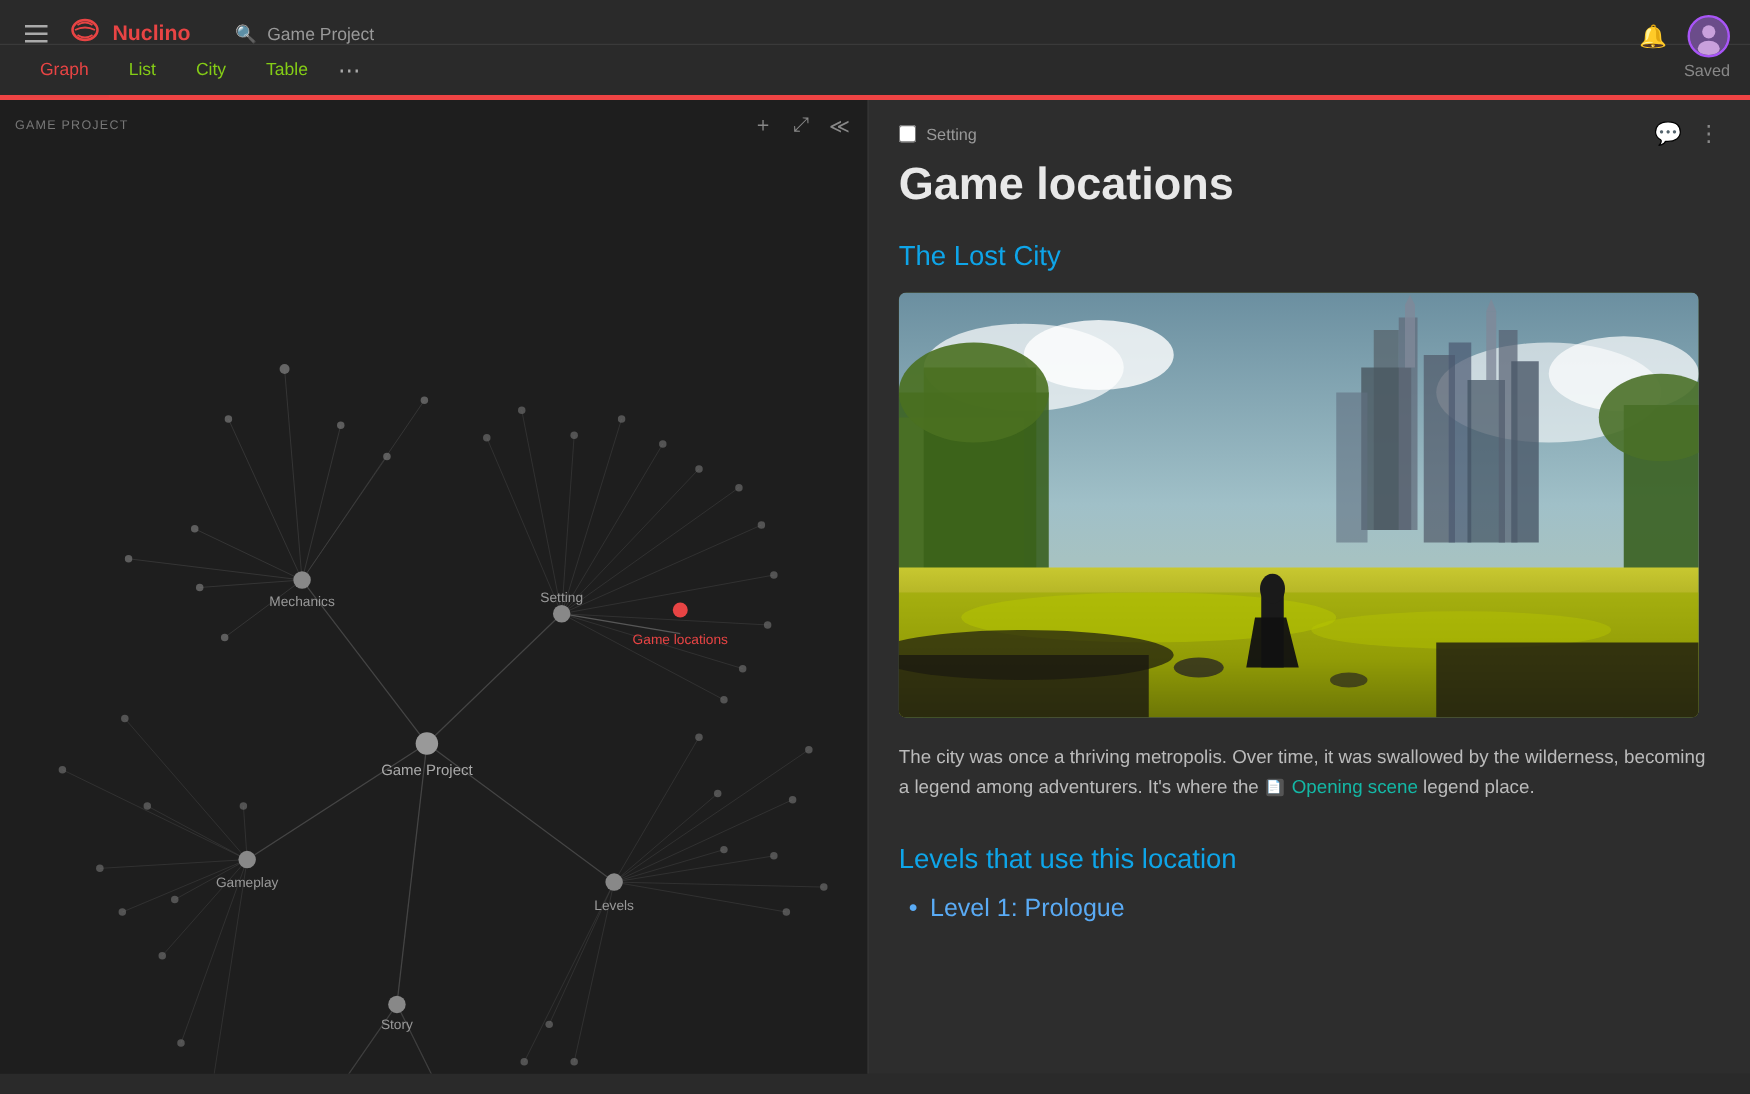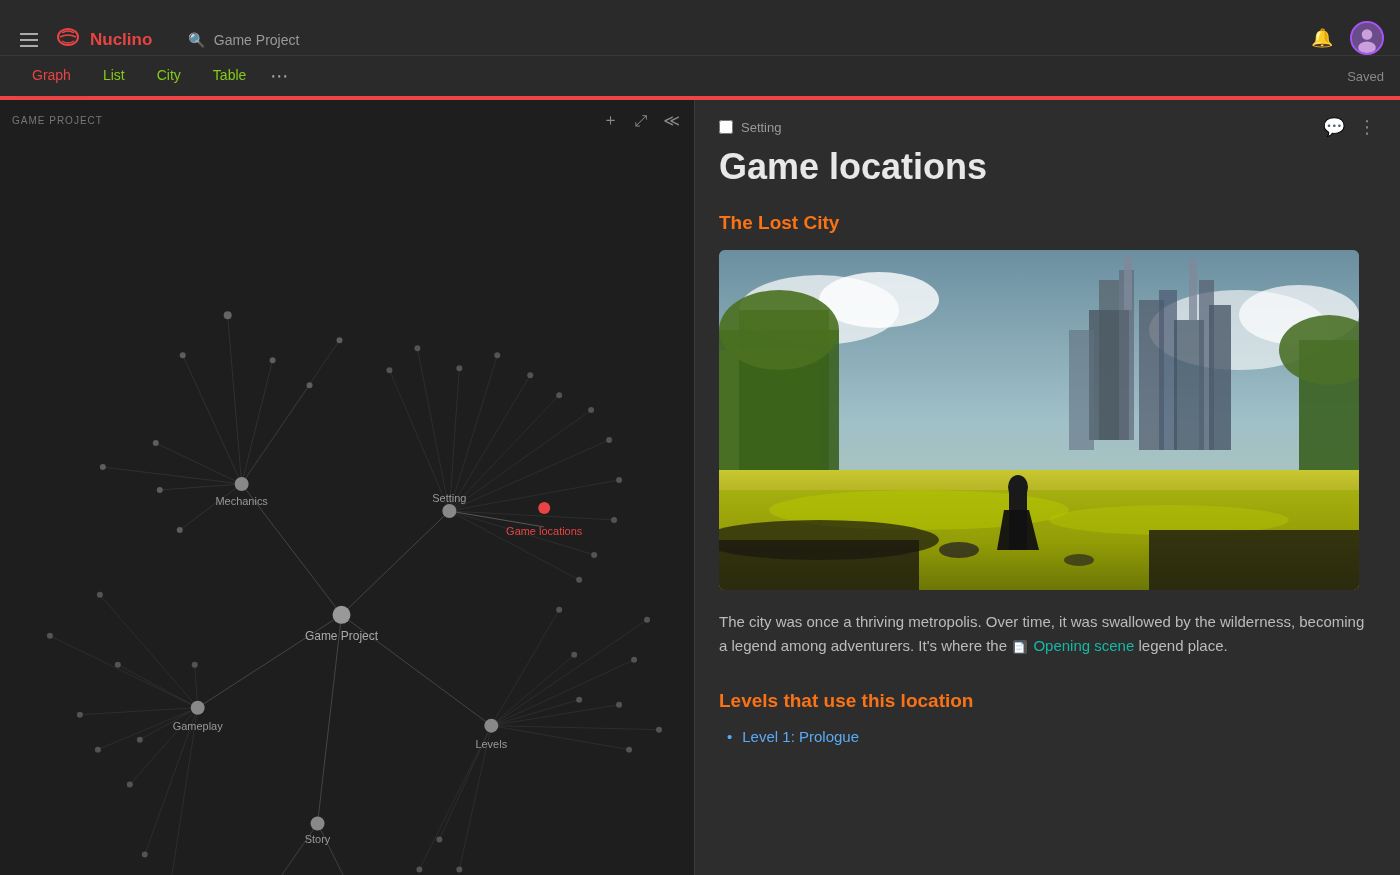--- a/index.html
+++ b/index.html
@@ -1,21 +1,21 @@
 <!DOCTYPE html>
 <html><head>
   <meta charset="utf-8">
   <style>
     * { margin: 0; padding: 0; box-sizing: border-box; }
     body { background: #2a2a2a; color: #ccc; font-family: -apple-system, BlinkMacSystemFont, 'Segoe UI', sans-serif; height: 875px; overflow: hidden; }
 
     
     .topbar {
-      display: flex; align-items: flex-end; height: 56px;
-      background: #2a2a2a; padding: 0 16px;
+      display: flex; align-items: flex-start; height: 36px;
+      background: #2a2a2a; padding: 12px 16px;
       border-bottom: 1px solid #3a3a3a;
     }
     .topbar-left { display: flex; align-items: center; gap: 12px; }
     .hamburger { display: flex; flex-direction: column; gap: 4px; cursor: pointer; padding: 4px; }
     .hamburger span { width: 18px; height: 2px; background: #aaa; display: block; }
     .logo { display: flex; align-items: center; gap: 8px; }
     .logo-icon { color: #e84444; font-size: 22px; }
     .logo-text { color: #e84444; font-size: 17px; font-weight: 600; }
     .search-bar { display: flex; align-items: center; gap: 8px; margin-left: 24px; color: #999; font-size: 14px; }
     .search-icon { color: #888; font-size: 14px; }
@@ -70,33 +70,33 @@
       padding: 16px 24px 8px;
     }
     .doc-breadcrumb { display: flex; align-items: center; gap: 8px; }
     .breadcrumb-checkbox { width: 14px; height: 14px; border: 1px solid #666; background: transparent; cursor: pointer; }
     .breadcrumb-text { font-size: 13px; color: #999; }
     .doc-header-actions { display: flex; gap: 12px; align-items: center; }
     .doc-action-btn { color: #888; cursor: pointer; font-size: 18px; background: none; border: none; }
 
     .doc-body { padding: 0 24px 40px; }
     .doc-title { font-size: 36px; font-weight: 700; color: #e8e8e8; margin-bottom: 24px; }
-    .doc-h2 { font-size: 19px; font-weight: 700; color: #f97316; margin-bottom: 16px; }
+    .doc-h2 { font-size: 22px; font-weight: 400; color: #0ea5e9; margin-bottom: 16px; }
     .doc-image {
       width: 100%; max-width: 640px; height: 340px;
       border-radius: 6px; overflow: hidden; margin-bottom: 20px;
       background: #4a5a3a;
     }
     .doc-image-inner { width: 100%; height: 100%; }
     .doc-text { font-size: 15px; color: #bbb; line-height: 1.6; margin-bottom: 32px; }
     .doc-link { color: #14b8a6; text-decoration: none; }
     .inline-icon { display: inline-block; width: 14px; height: 14px; background: #555; border-radius: 2px; vertical-align: middle; margin: 0 2px; font-size: 10px; }
 
     .doc-list { list-style: none; padding-left: 8px; margin-bottom: 16px; }
-    .doc-list li { display: flex; align-items: center; gap: 6px; margin-bottom: 8px; font-size: 15px; color: #bbb; }
+    .doc-list li { display: flex; align-items: center; gap: 6px; margin-bottom: 8px; font-size: 20px; color: #bbb; }
     .doc-list li::before { content: '•'; color: #5aabf5; margin-right: 4px; }
     .doc-list a { color: #5aabf5; text-decoration: none; }
 
     
     .doc-panel::-webkit-scrollbar { width: 6px; }
     .doc-panel::-webkit-scrollbar-track { background: #2d2d2d; }
     .doc-panel::-webkit-scrollbar-thumb { background: #555; border-radius: 3px; }
   </style>
 </head>
 <body>

